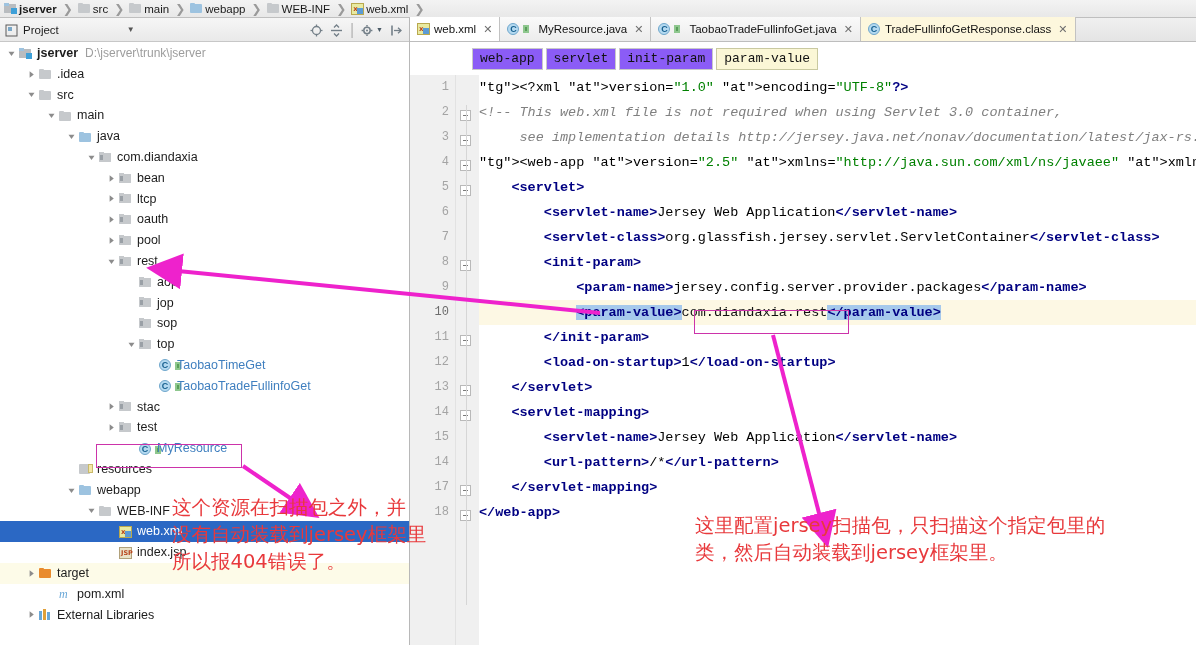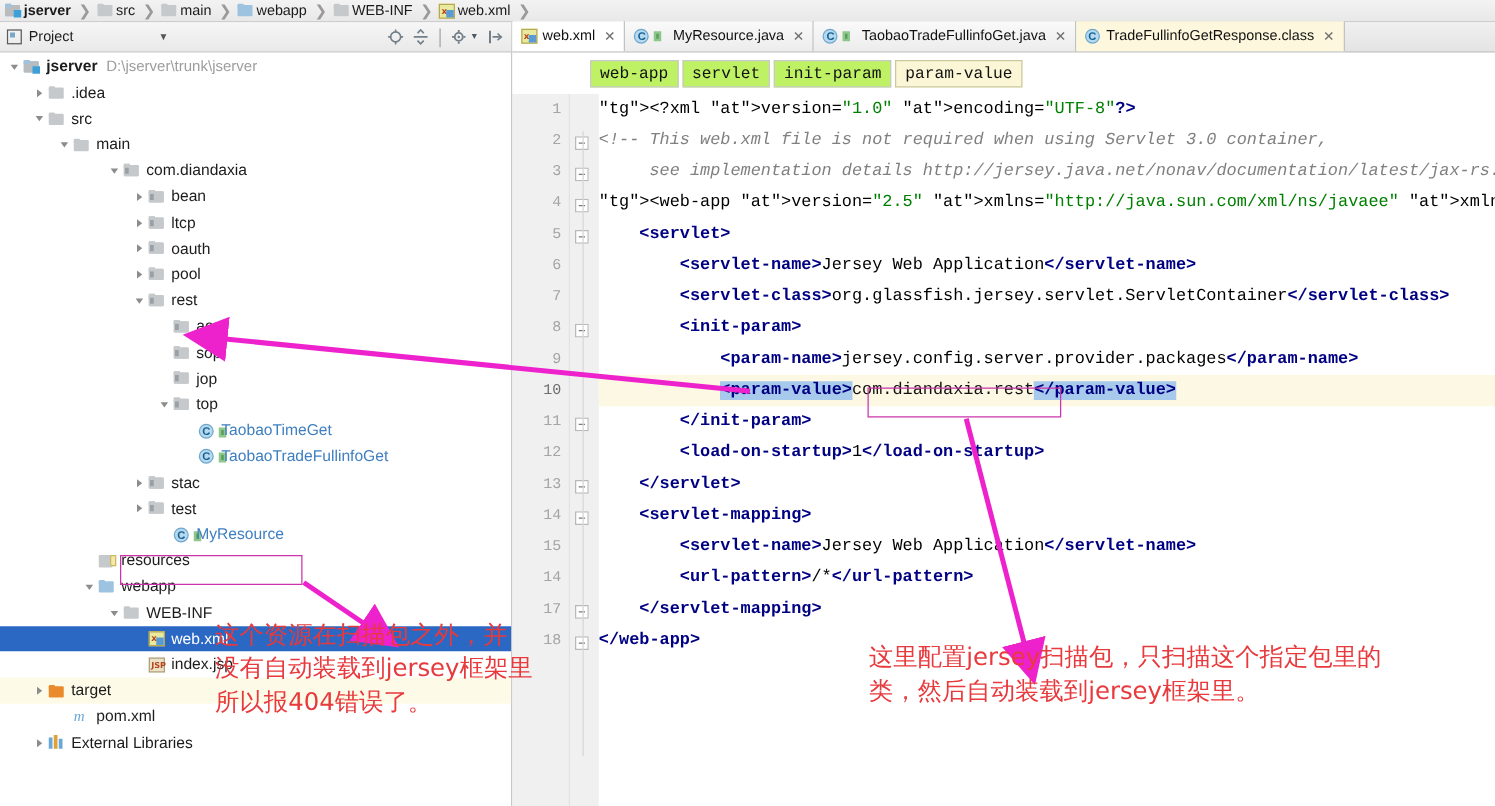--- a/index.html
+++ b/index.html
@@ -93,21 +93,21 @@
   .tab.active{ background:#ffffff; }
   .tab.hl { background:#fdf7dd; }
   .tab .x { color:#6f6f6f; font-size:11px; margin-left:3px; }
 
   .crumb2 {
     position:absolute; left:0; top:25px; right:0; height:32px;
     background:#ffffff; display:flex; align-items:center; padding-left:62px; gap:3px;
   }
   .bc {
     font-family:"Liberation Mono", monospace; font-size:13px;
-    border:1px solid #c9c9c9; padding:2px 7px 3px 7px; background:#bef264; color:#111;
+    border:1px solid #c9c9c9; padding:2px 7px 3px 7px; background:#8b5cf6; color:#111;
   }
   .bc.cur { background:#fbf7d6; border-color:#c9c9a0; }
 
   .codearea{ position:absolute; left:0; top:57px; right:0; bottom:0; overflow:hidden;}
   .gutter{ position:absolute; left:0; top:0; width:46px; bottom:0;
       background:#f0f0f0; border-right:1px solid #e2e2e2;}
   .foldbar{ position:absolute; left:46px; top:0; width:23px; bottom:0; background:#f0f0f0;}
   .lnum{ position:absolute; right:6px; font-size:12px; color:#a4a4a4;
       font-family:"Liberation Mono", monospace; line-height:25px; height:25px;}
   .code{ position:absolute; left:69px; top:0; right:0; bottom:0;
@@ -254,20 +254,30 @@
           <span style="display:inline-block;width:46px;flex:none;"></span>
           <span class="arrow"><svg viewBox="0 0 11 11" width="11" height="11">
               <path d="M2.5 3.8 L8.5 3.8 L5.5 8 z" fill="#8c8c8c"></path>
             </svg></span>
           <span class="sico" style="display:inline-flex;align-items:center;">
             <span class="fi"></span>
           </span>
           <span class="txt">main</span>
         </div>
         <div class="row">
+          <span style="display:inline-block;width:66px;flex:none;"></span>
+          <span class="arrow"><svg viewBox="0 0 11 11" width="11" height="11">
+              <path d="M2.5 3.8 L8.5 3.8 L5.5 8 z" fill="#8c8c8c"></path>
+            </svg></span>
+          <span class="sico" style="display:inline-flex;align-items:center;">
+            <span class="fi blue"></span>
+          </span>
+          <span class="txt">java</span>
+        </div>
+        <div class="row">
           <span style="display:inline-block;width:86px;flex:none;"></span>
           <span class="arrow"><svg viewBox="0 0 11 11" width="11" height="11">
               <path d="M2.5 3.8 L8.5 3.8 L5.5 8 z" fill="#8c8c8c"></path>
             </svg></span>
           <span class="sico" style="display:inline-flex;align-items:center;">
             <span class="fi" style="position:relative;display:inline-block;width:13px;height:11px;">
               <span style="position:absolute;left:0;top:1px;width:12px;height:9px;background:#c6c9cc;border-radius:1px;"></span>
               <span style="position:absolute;left:0;top:0;width:5px;height:3px;background:#c6c9cc;"></span>
               <span style="position:absolute;left:1px;top:3px;width:3px;height:5px;background:#9aa0a6;"></span>
             </span>
@@ -359,33 +369,33 @@
         <div class="row">
           <span style="display:inline-block;width:126px;flex:none;"></span>
           <span class="arrow"></span>
           <span class="sico" style="display:inline-flex;align-items:center;">
             <span class="fi" style="position:relative;display:inline-block;width:13px;height:11px;">
               <span style="position:absolute;left:0;top:1px;width:12px;height:9px;background:#c6c9cc;border-radius:1px;"></span>
               <span style="position:absolute;left:0;top:0;width:5px;height:3px;background:#c6c9cc;"></span>
               <span style="position:absolute;left:1px;top:3px;width:3px;height:5px;background:#9aa0a6;"></span>
             </span>
           </span>
+          <span class="txt">jop</span>
+        </div>
+        <div class="row">
+          <span style="display:inline-block;width:126px;flex:none;"></span>
+          <span class="arrow"></span>
+          <span class="sico" style="display:inline-flex;align-items:center;">
+            <span class="fi" style="position:relative;display:inline-block;width:13px;height:11px;">
+              <span style="position:absolute;left:0;top:1px;width:12px;height:9px;background:#c6c9cc;border-radius:1px;"></span>
+              <span style="position:absolute;left:0;top:0;width:5px;height:3px;background:#c6c9cc;"></span>
+              <span style="position:absolute;left:1px;top:3px;width:3px;height:5px;background:#9aa0a6;"></span>
+            </span>
+          </span>
           <span class="txt">sop</span>
-        </div>
-        <div class="row">
-          <span style="display:inline-block;width:126px;flex:none;"></span>
-          <span class="arrow"></span>
-          <span class="sico" style="display:inline-flex;align-items:center;">
-            <span class="fi" style="position:relative;display:inline-block;width:13px;height:11px;">
-              <span style="position:absolute;left:0;top:1px;width:12px;height:9px;background:#c6c9cc;border-radius:1px;"></span>
-              <span style="position:absolute;left:0;top:0;width:5px;height:3px;background:#c6c9cc;"></span>
-              <span style="position:absolute;left:1px;top:3px;width:3px;height:5px;background:#9aa0a6;"></span>
-            </span>
-          </span>
-          <span class="txt">jop</span>
         </div>
         <div class="row">
           <span style="display:inline-block;width:126px;flex:none;"></span>
           <span class="arrow"><svg viewBox="0 0 11 11" width="11" height="11">
               <path d="M2.5 3.8 L8.5 3.8 L5.5 8 z" fill="#8c8c8c"></path>
             </svg></span>
           <span class="sico" style="display:inline-flex;align-items:center;">
             <span class="fi" style="position:relative;display:inline-block;width:13px;height:11px;">
               <span style="position:absolute;left:0;top:1px;width:12px;height:9px;background:#c6c9cc;border-radius:1px;"></span>
               <span style="position:absolute;left:0;top:0;width:5px;height:3px;background:#c6c9cc;"></span>

